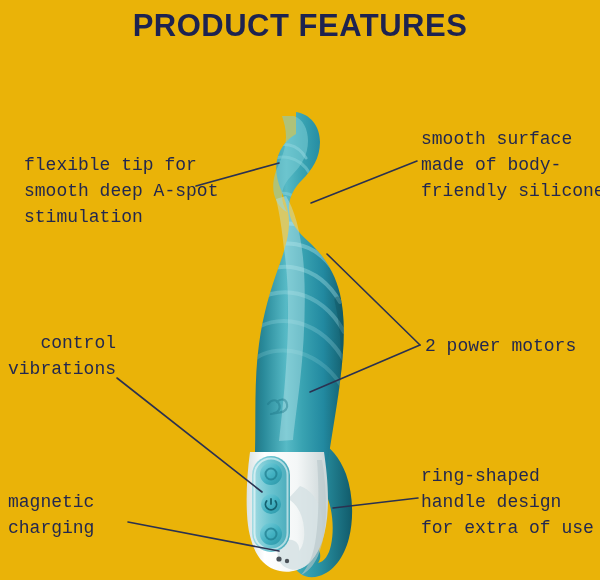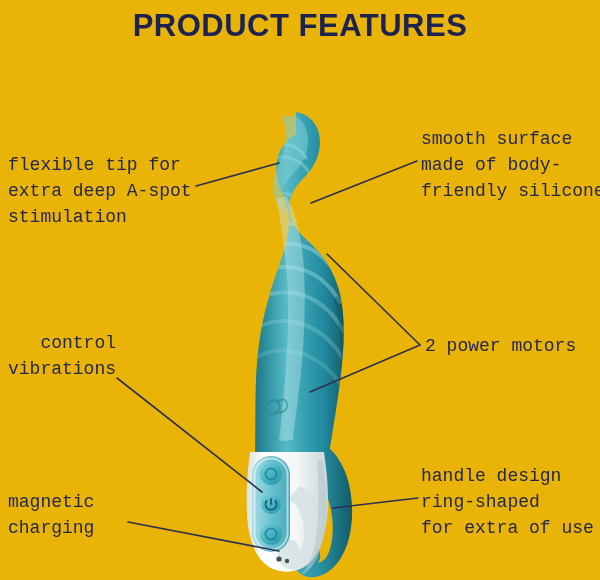--- a/index.html
+++ b/index.html
@@ -55,21 +55,21 @@
     pointer-events: none;
   }
   svg.product {
     position: absolute;
     top: 0;
     left: 0;
     width: 600px;
     height: 580px;
   }
   
-  #lbl-tip      { left: 8px;   top: 152px; }
+  #lbl-tip      { left: 24px;   top: 152px; }
   #lbl-smooth   { left: 421px; top: 126px; }
   #lbl-control  { left: 8px;   top: 330px; text-align: right; }
   #lbl-motors   { left: 425px; top: 333px; }
   #lbl-magnetic { left: 8px;   top: 489px; text-align: center; }
   #lbl-ring     { left: 421px; top: 463px; }
 </style>
 </head>
 <body>
 
 <div id="infographic">
@@ -256,21 +256,21 @@
       <line x1="117" y1="378" x2="262" y2="492"></line>
       <line x1="327" y1="254" x2="420" y2="345"></line>
       <line x1="310" y1="392" x2="420" y2="345"></line>
       <line x1="128" y1="522" x2="279" y2="551"></line>
       <line x1="333" y1="508" x2="418" y2="498"></line>
     </g>
   </svg>
 
   <div class="label" id="lbl-tip">
     <span class="ln">flexible tip for</span>
-    <span class="ln">extra deep A-spot</span>
+    <span class="ln">smooth deep A-spot</span>
     <span class="ln">stimulation</span>
   </div>
 
   <div class="label right" id="lbl-smooth">
     <span class="ln">smooth surface</span>
     <span class="ln">made of body-</span>
     <span class="ln">friendly silicone</span>
   </div>
 
   <div class="label" id="lbl-control">
@@ -281,18 +281,18 @@
   <div class="label right" id="lbl-motors">
     <span class="ln">2 power motors</span>
   </div>
 
   <div class="label" id="lbl-magnetic">
     <span class="ln">magnetic</span>
     <span class="ln">charging</span>
   </div>
 
   <div class="label right" id="lbl-ring">
+    <span class="ln">ring-shaped</span>
     <span class="ln">handle design</span>
-    <span class="ln">ring-shaped</span>
     <span class="ln">for extra of use</span>
   </div>
 
 </div>
 
 </body></html>

